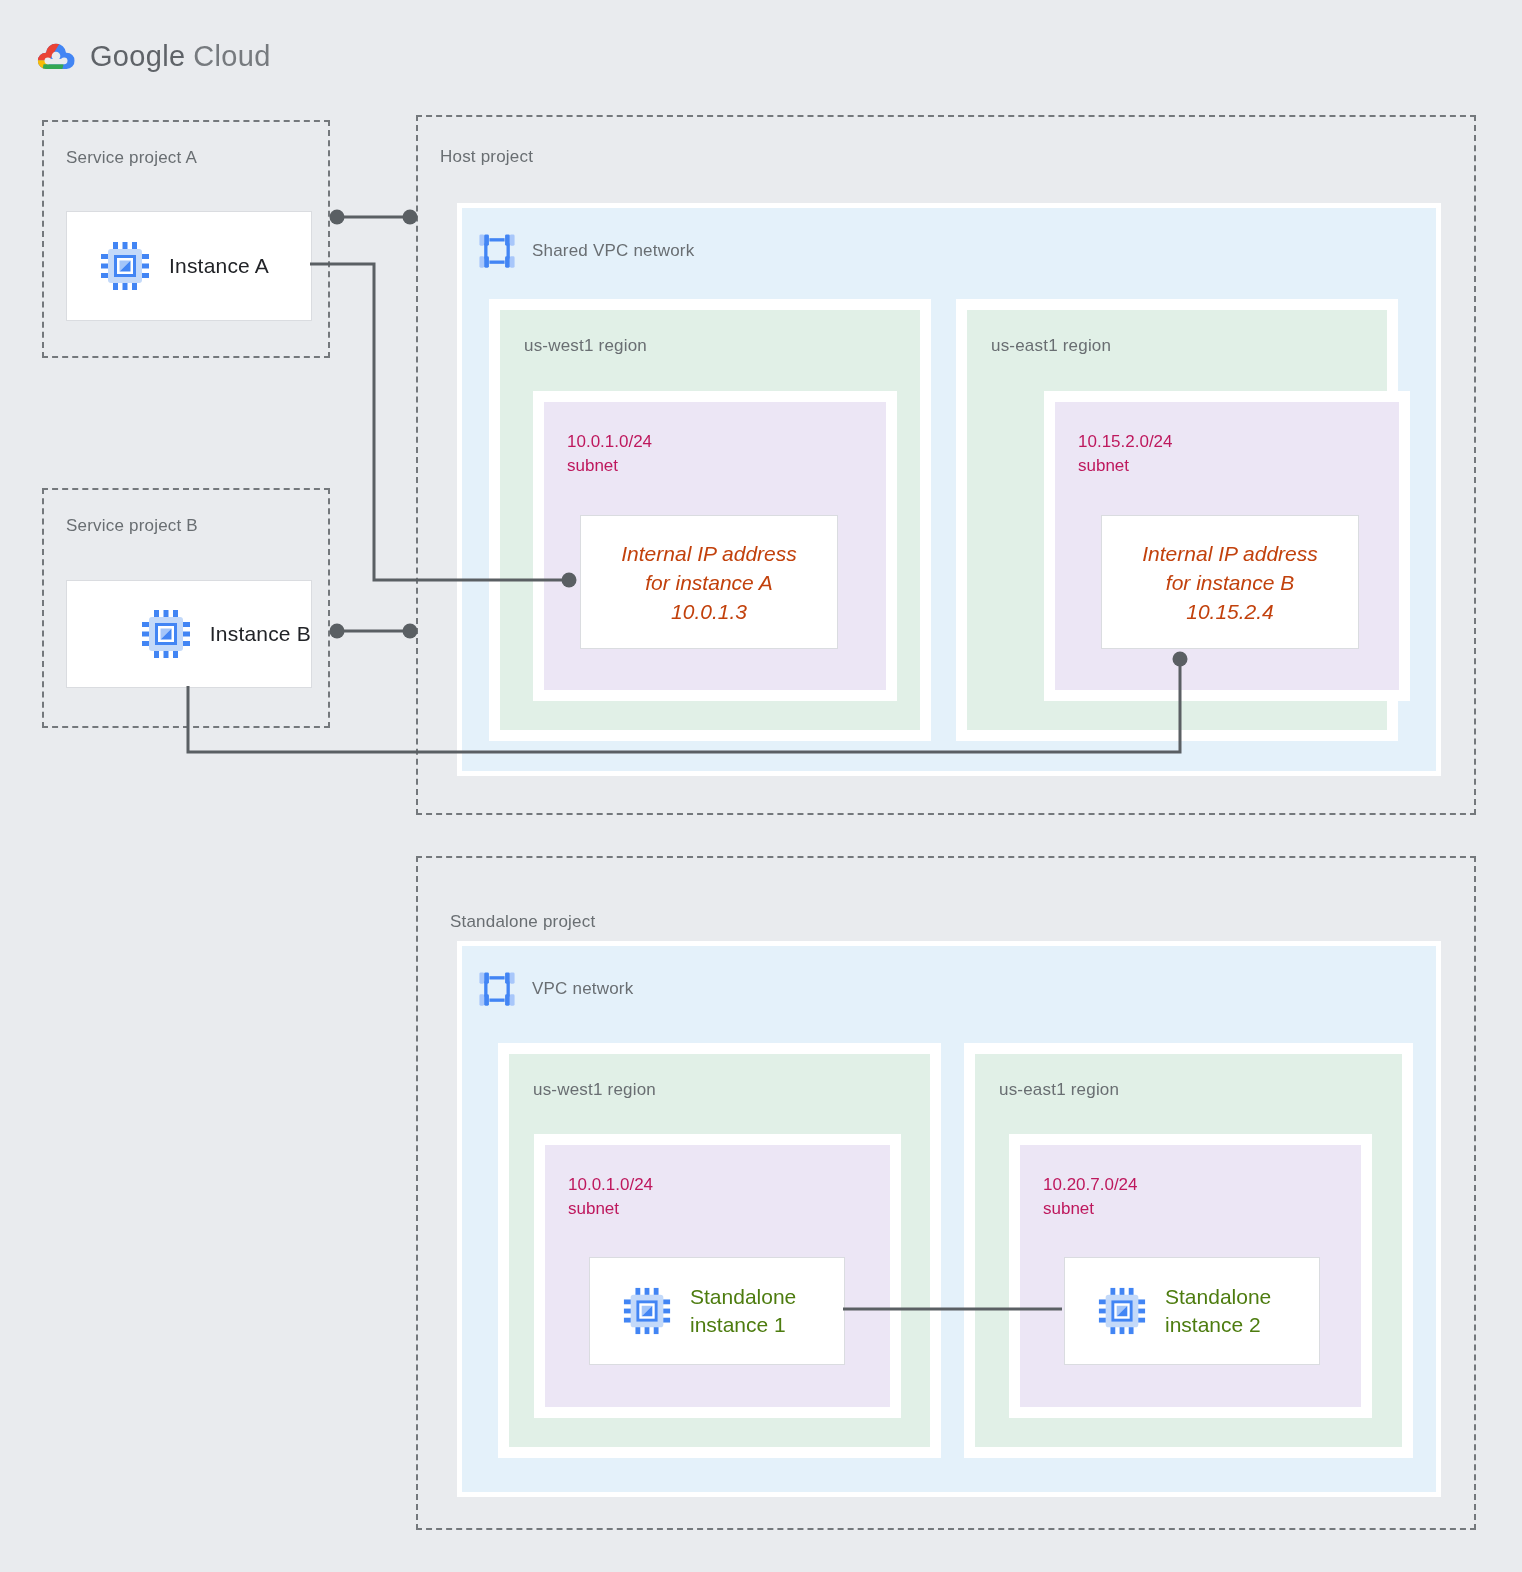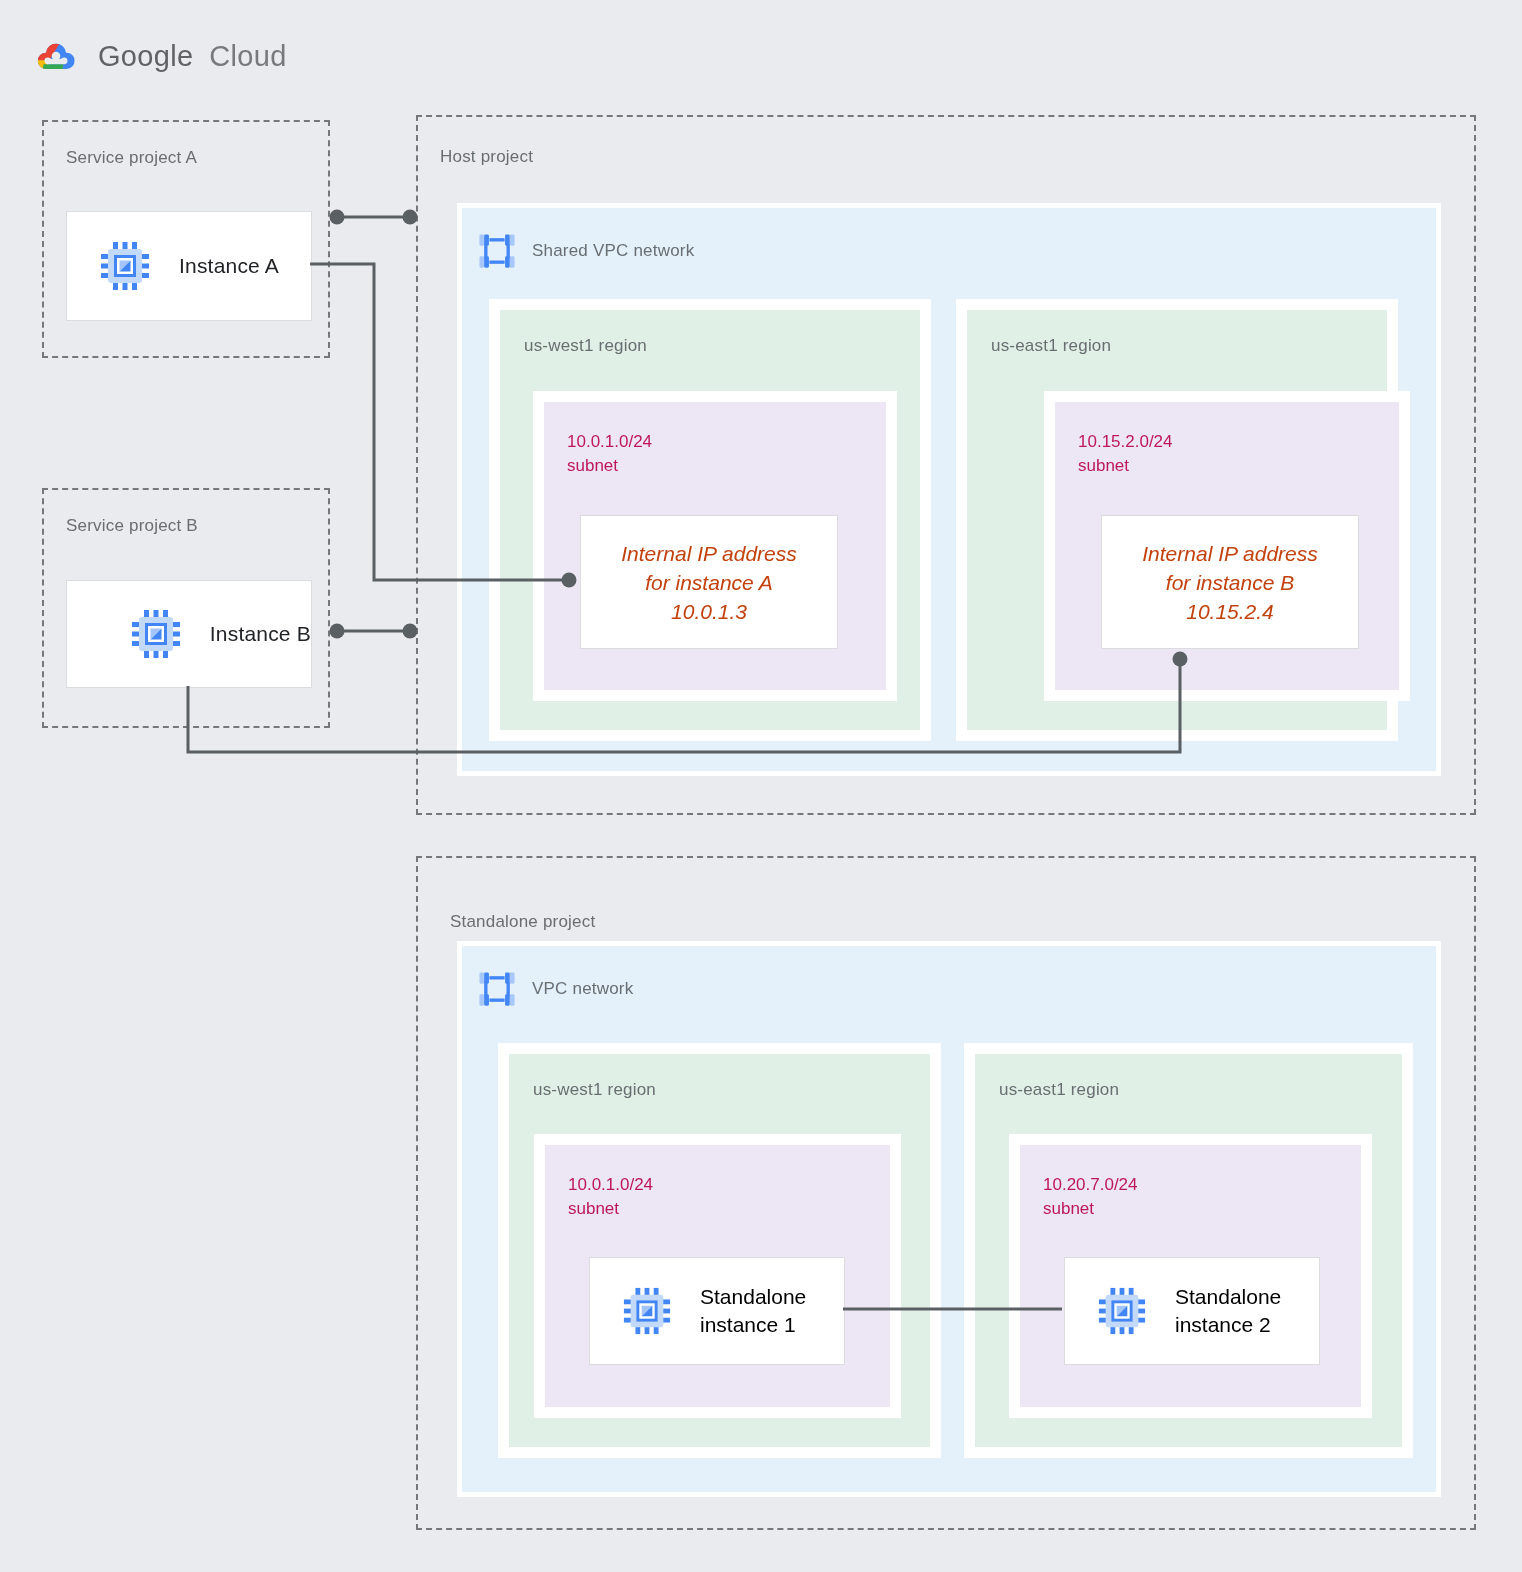--- a/index.html
+++ b/index.html
@@ -14,27 +14,27 @@
   .purple-box { position:absolute; box-sizing:border-box; background:#ECE6F5; box-shadow:0 0 0 11px #ffffff; }
   .card {
     position:absolute; box-sizing:border-box; background:#ffffff;
     border:1px solid #DADCE0; display:flex; align-items:center;
   }
   .box-label { position:absolute; font-size:17px; color:#696E72; letter-spacing:.2px; white-space:nowrap; }
   .net-row { position:absolute; display:flex; align-items:center; gap:16px; }
   .net-label { font-size:17px; color:#696E72; letter-spacing:.2px; white-space:nowrap; }
   .sub-label { position:absolute; font-size:17px; color:#be185d; line-height:24px; }
   .sub-label span { display:block; }
-  .instance-card { padding-left:32px; gap:28px; }
+  .instance-card { padding-left:32px; gap:18px; }
   .card-title { font-size:21px; color:#212327; letter-spacing:.2px; }
   .ip-card { flex-direction:column; justify-content:center; text-align:center; }
   .ip-line { display:block; font-size:21px; line-height:29px; color:#c2410c;font-style:italic; }
-  .two-line { font-size:21px; line-height:28px; color:#000000; }
+  .two-line { font-size:21px; line-height:28px; color:#4d7c0f; }
   .two-line span { display:block; }
-  .brand { position:absolute; left:33px; top:38px; display:flex; align-items:center; gap:19px; }
+  .brand { position:absolute; left:33px; top:38px; display:flex; align-items:center; gap:11px; }
   .brand-primary { font-size:29px; color:#5F6368; font-weight:500; letter-spacing:.3px; }
   .brand-secondary { font-size:29px; color:#767A7E; font-weight:400; letter-spacing:.3px; margin-left:-3px; }
   .overlay { position:absolute; left:0; top:0; z-index:6; pointer-events:none; }
   .icon { flex:0 0 auto; display:block; }
 </style>
 </head>
 <body>
 
 <div class="canvas">
 

